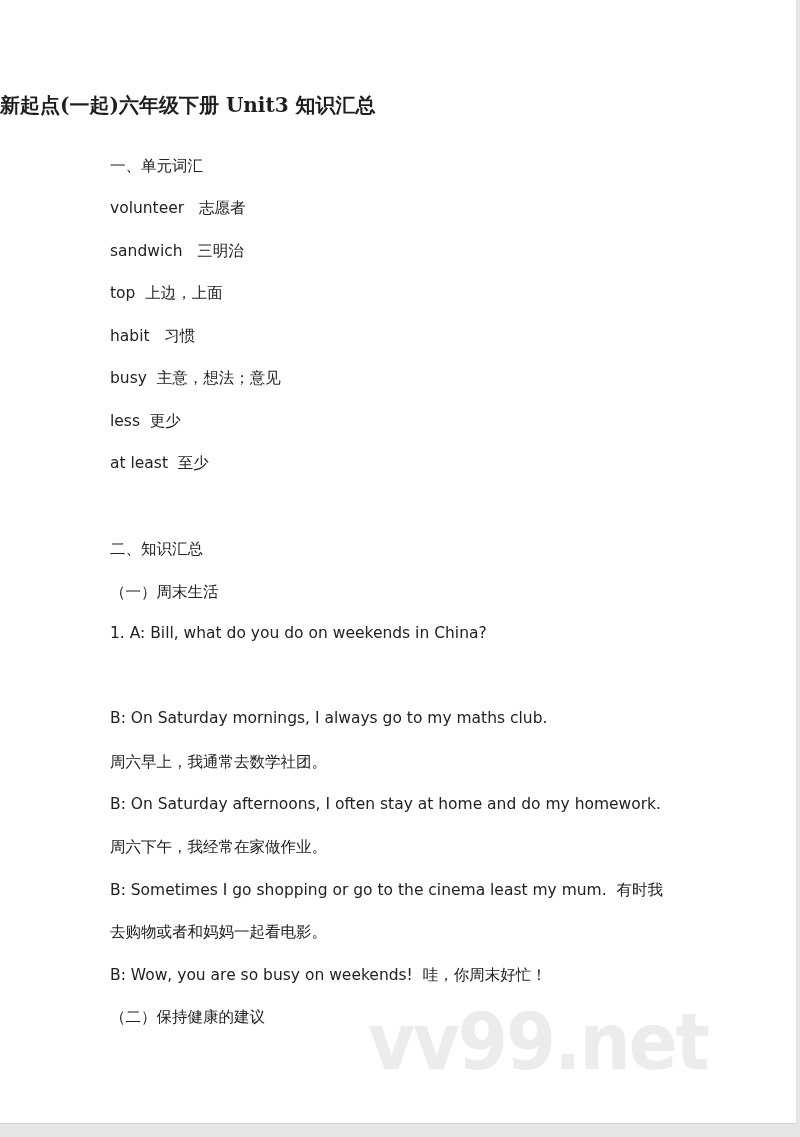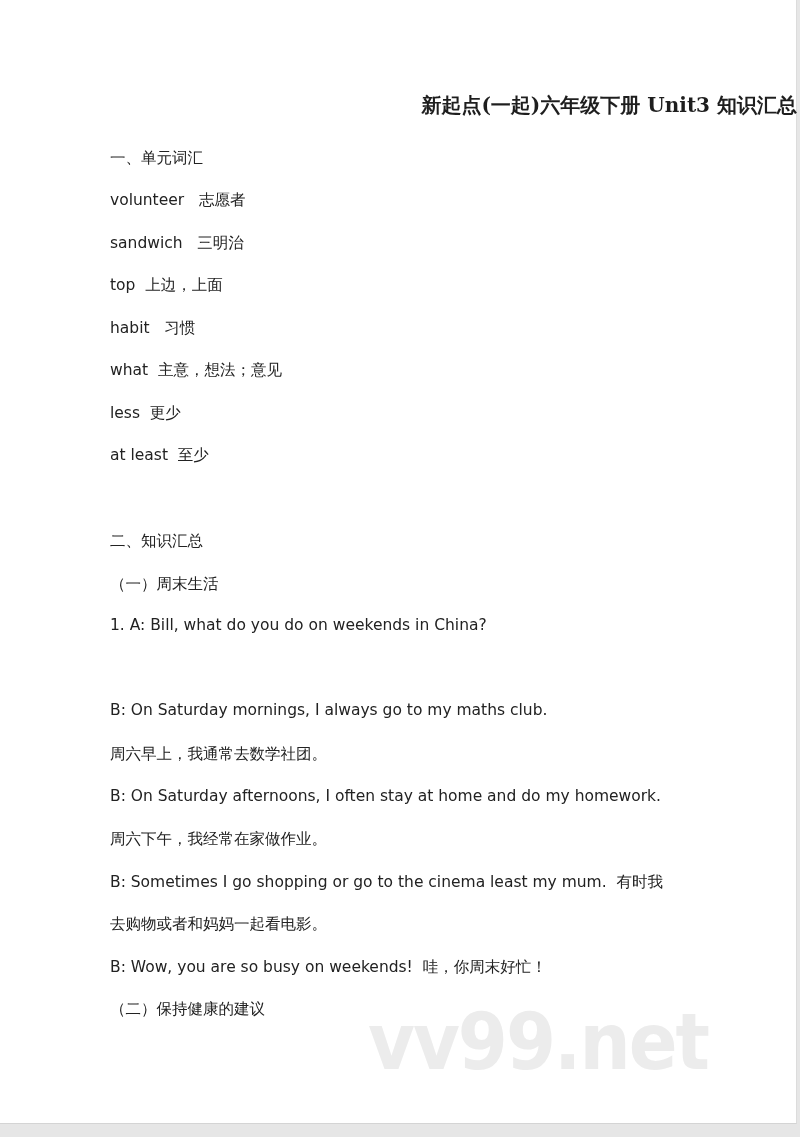--- a/index.html
+++ b/index.html
@@ -12,29 +12,30 @@
     .page {
       position: absolute; left: 0; top: 0;
       width: 797px; height: 1124px;
       background: #ffffff;
       border-right: 1px solid #dcdcdc;
       border-bottom: 1px solid #d4d4d4;
       box-sizing: border-box;
     }
     .title {
       position: absolute; top: 92px; left: 0; width: 797px;
-      text-align: right;
+      text-align: left;
       font-family: "DejaVu Serif", "Liberation Serif", serif;
       font-weight: bold; font-size: 20px; color: #1e1e1e;
       letter-spacing: 0px;
     }
     .line {
       position: absolute; left: 110px;
       font-size: 15.5px; color: #222222;
       white-space: pre;
+      margin-top: 8px;
     }
     .watermark {
       position: absolute; left: 368px; top: 995px;
       font-family: "DejaVu Sans", "Liberation Sans", sans-serif;
       font-weight: bold; font-size: 72px; color: #ececec;
       letter-spacing: -2px;
       transform: scaleY(1.1);
       transform-origin: left top;
     }
   </style>
@@ -43,21 +44,21 @@
 
 <div class="page">
   <div class="title">新起点(一起)六年级下册 Unit3  知识汇总</div>
 
   <div class="line" style="top:148px">一、单元词汇</div>
 
   <div class="line" style="top:190px">volunteer   志愿者</div>
   <div class="line" style="top:233px">sandwich   三明治</div>
   <div class="line" style="top:275px">top  上边，上面</div>
   <div class="line" style="top:318px">habit   习惯</div>
-  <div class="line" style="top:360px">what  主意，想法；意见</div>
+  <div class="line" style="top:360px">busy  主意，想法；意见</div>
   <div class="line" style="top:403px">less  更少</div>
   <div class="line" style="top:445px">at least  至少</div>
 
   <div class="line" style="top:531px">二、知识汇总</div>
   <div class="line" style="top:574px">（一）周末生活</div>
 
   <div class="line" style="top:616px">1. A: Bill, what do you do on weekends in China?</div>
   <div class="line" style="top:701px">B: On Saturday mornings, I always go to my maths club.</div>
   <div class="line" style="top:744px">周六早上，我通常去数学社团。</div>
   <div class="line" style="top:787px">B: On Saturday afternoons, I often stay at home and do my homework.</div>

